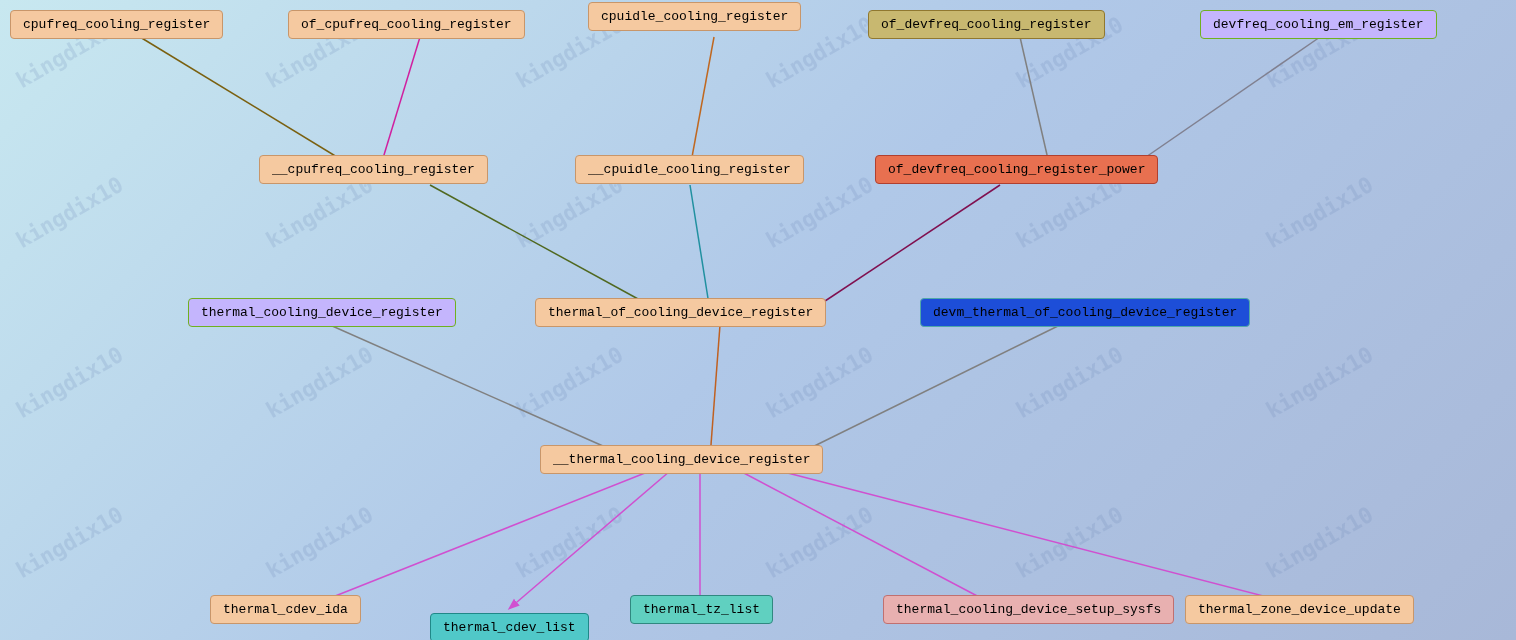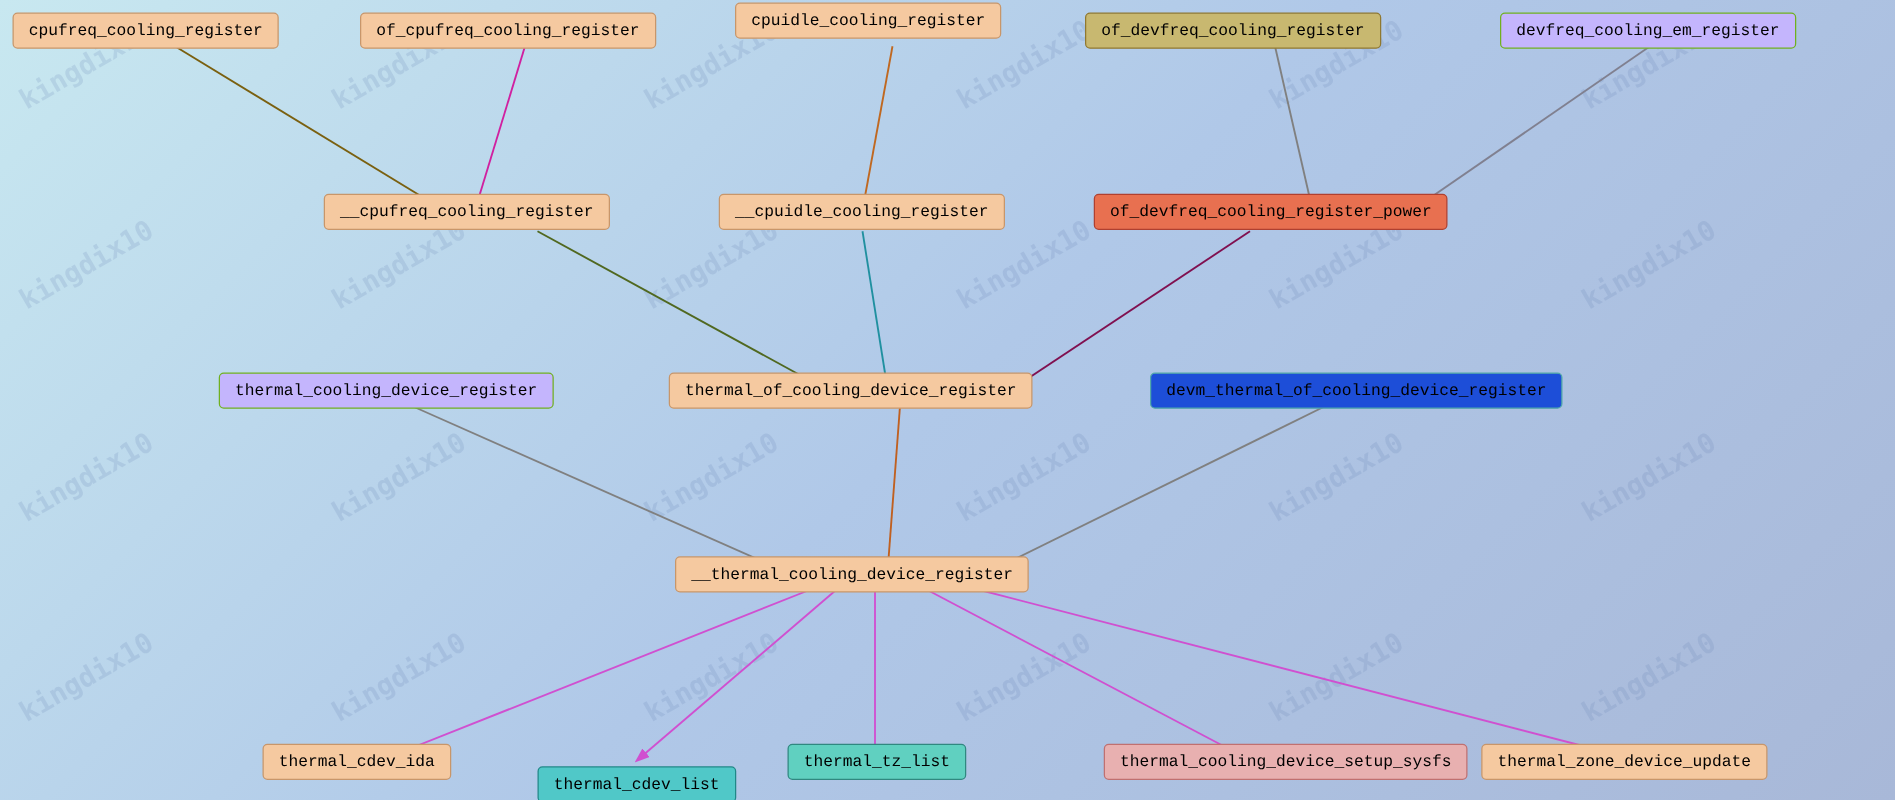--- a/index.html
+++ b/index.html
@@ -163,21 +163,21 @@
 <div class="node peach" style="top:155px;left:259px">
   <span>__cpufreq_cooling_register</span>
 </div>
 <div class="node peach" style="top:155px;left:575px">
   <span>__cpuidle_cooling_register</span>
 </div>
 <div class="node salmon" style="top:155px;left:875px">
   <span>of_devfreq_cooling_register_power</span>
 </div>
 
-<div class="node green-bright" style="top:298px;left:175px">
+<div class="node green-bright" style="top:298px;left:188px">
   <span>thermal_cooling_device_register</span>
 </div>
 <div class="node peach" style="top:298px;left:535px">
   <span>thermal_of_cooling_device_register</span>
 </div>
 <div class="node light-cyan" style="top:298px;left:920px">
   <span>devm_thermal_of_cooling_device_register</span>
 </div>
 
 <div class="node peach" style="top:445px;left:540px">

